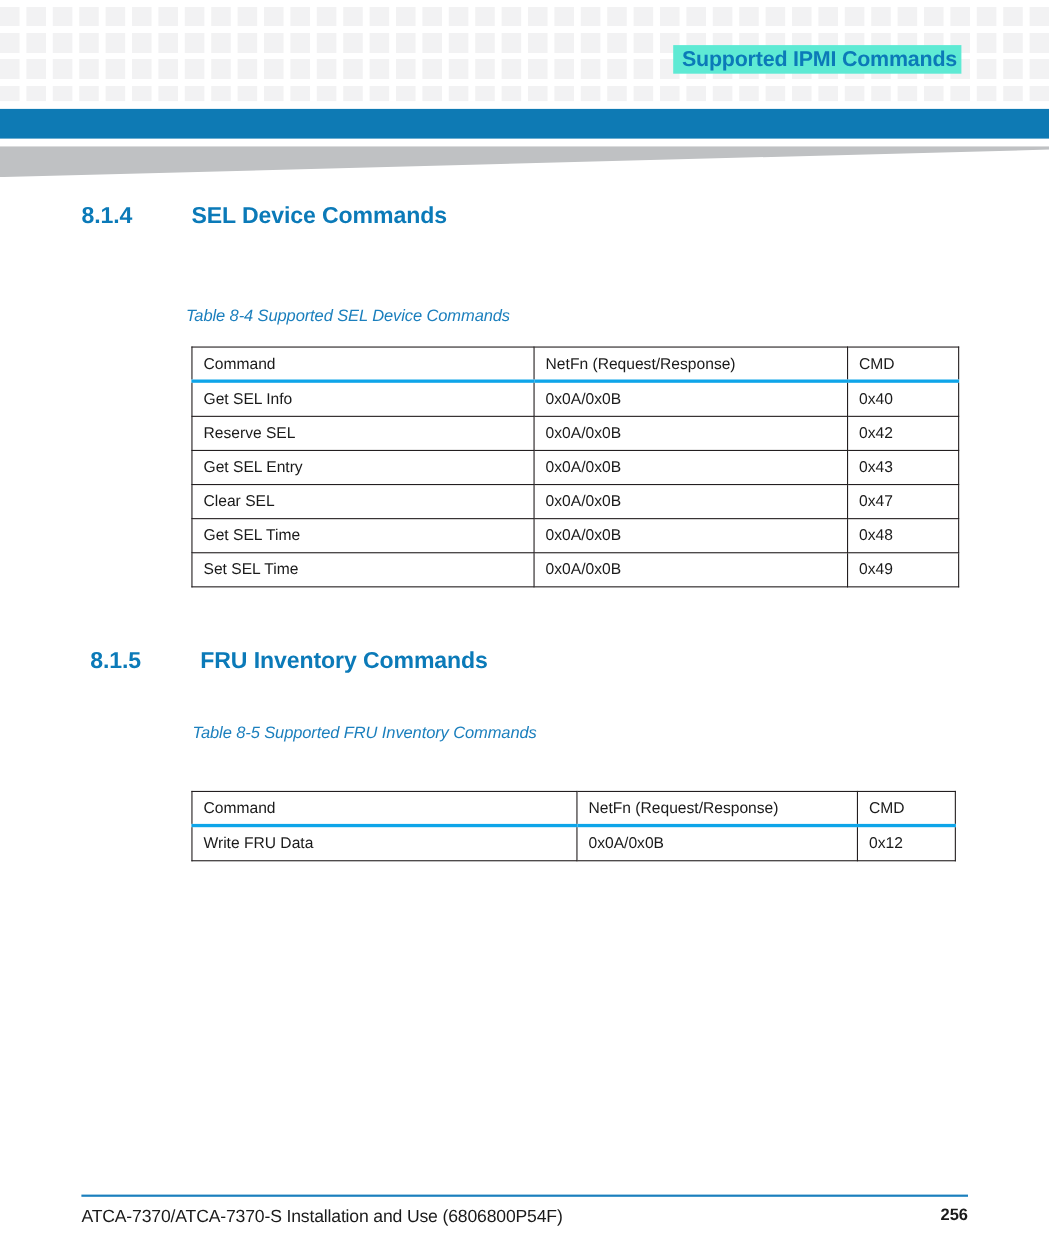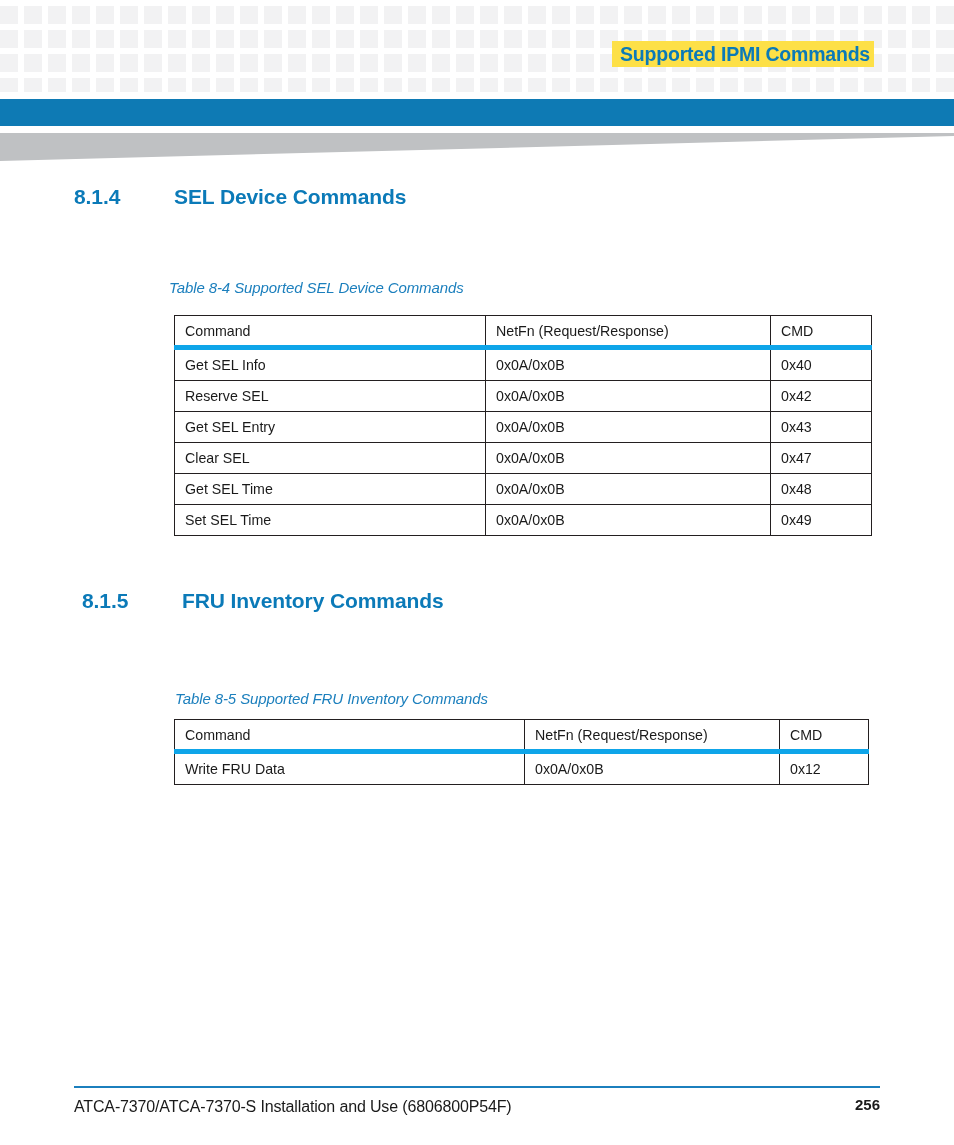--- a/index.html
+++ b/index.html
@@ -52,21 +52,21 @@
   #header-title {
     position: absolute;
     right: 80px;
     top: 41px;
     font-size: 19.5px;
     font-weight: bold;
     color: #0b7ab8;
     letter-spacing: -0.2px;
     white-space: nowrap;
     z-index: 5;
-    background: #fde047;
+    background: #5eead4;
     padding: 2px 4px 2px 8px;
     line-height: 22px;
   }
 
   
   #header-blue-bar {
     position: absolute;
     left: 0;
     top: 99px;
     width: 954px;
@@ -110,42 +110,42 @@
 
   .table-caption {
     position: absolute;
     font-size: 15px;
     font-style: italic;
     color: #1b7fbd;
     white-space: nowrap;
     letter-spacing: -0.1px;
   }
   #caption-84 { left: 169px; top: 279px; }
-  #caption-85 { left: 175px; top: 690px; text-align: right; }
+  #caption-85 { left: 175px; top: 658px; text-align: right; }
 
   table.doc-table {
     position: absolute;
     border-collapse: collapse;
     font-size: 14.2px;
     color: #1a1a1a;
     table-layout: fixed;
   }
   table.doc-table td,
   table.doc-table th {
     border: 1px solid #231f20;
     padding: 0 0 0 10px;
     height: 30px;
     text-align: left;
     font-weight: normal;
     vertical-align: middle;
     white-space: nowrap;
     overflow: hidden;
   }
   table.doc-table thead th {
-    border-bottom: 5px solid #0ea5e9;
+    border-bottom: 3px solid #0ea5e9;
     height: 29px;
     margin-top: 15px;
   }
 
   #table-84 { left: 174px; top: 315px; width: 697px; }
   #table-84 col.c1 { width: 311px; }
   #table-84 col.c2 { width: 285px; }
   #table-84 col.c3 { width: 101px; }
 
   #table-85 { left: 174px; top: 719px; width: 694px; }

